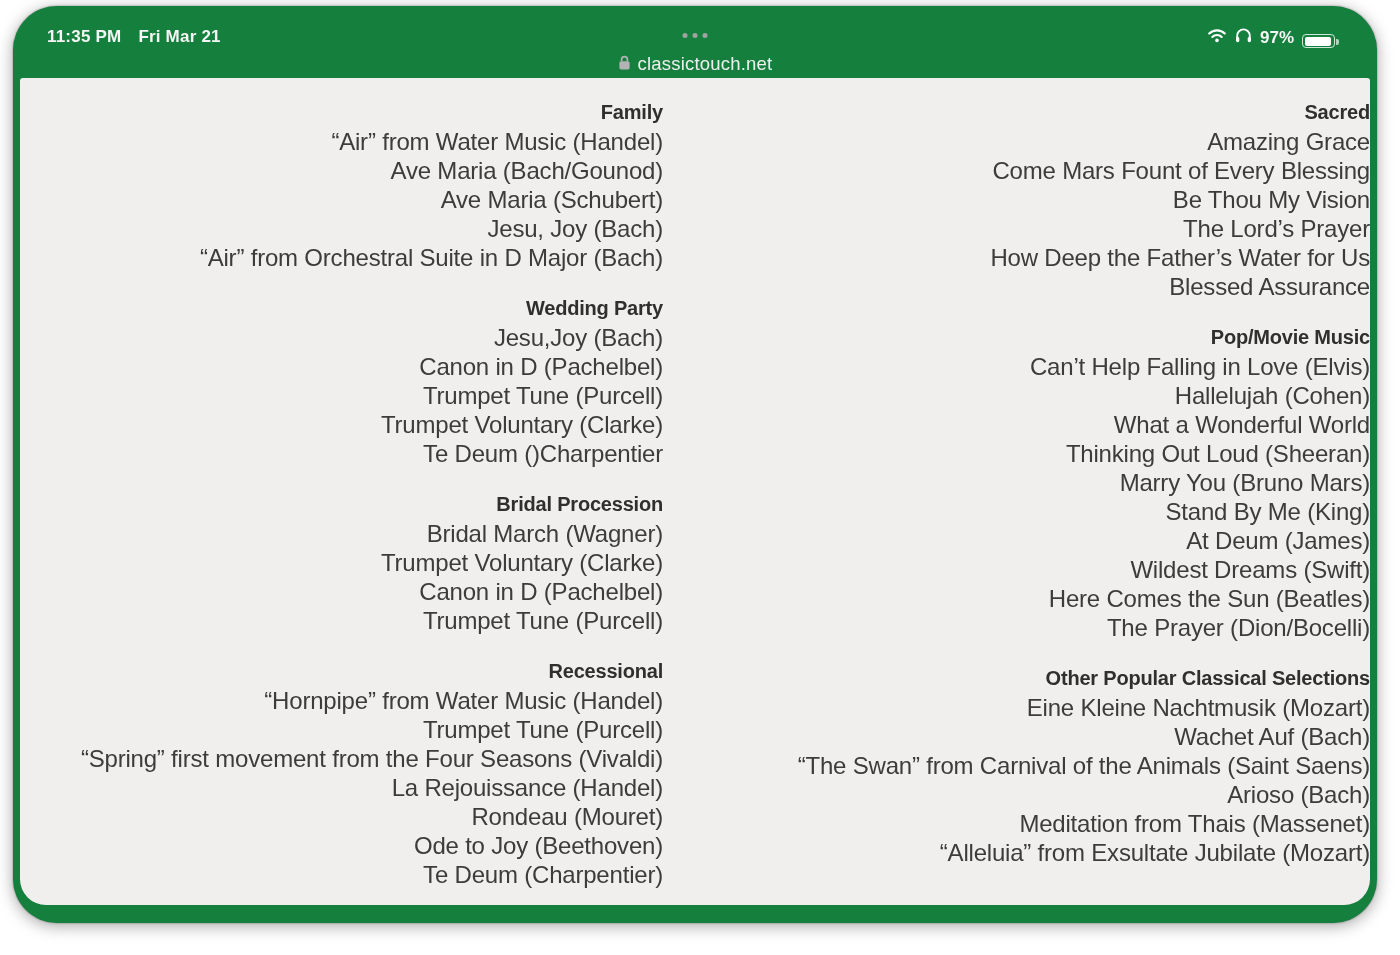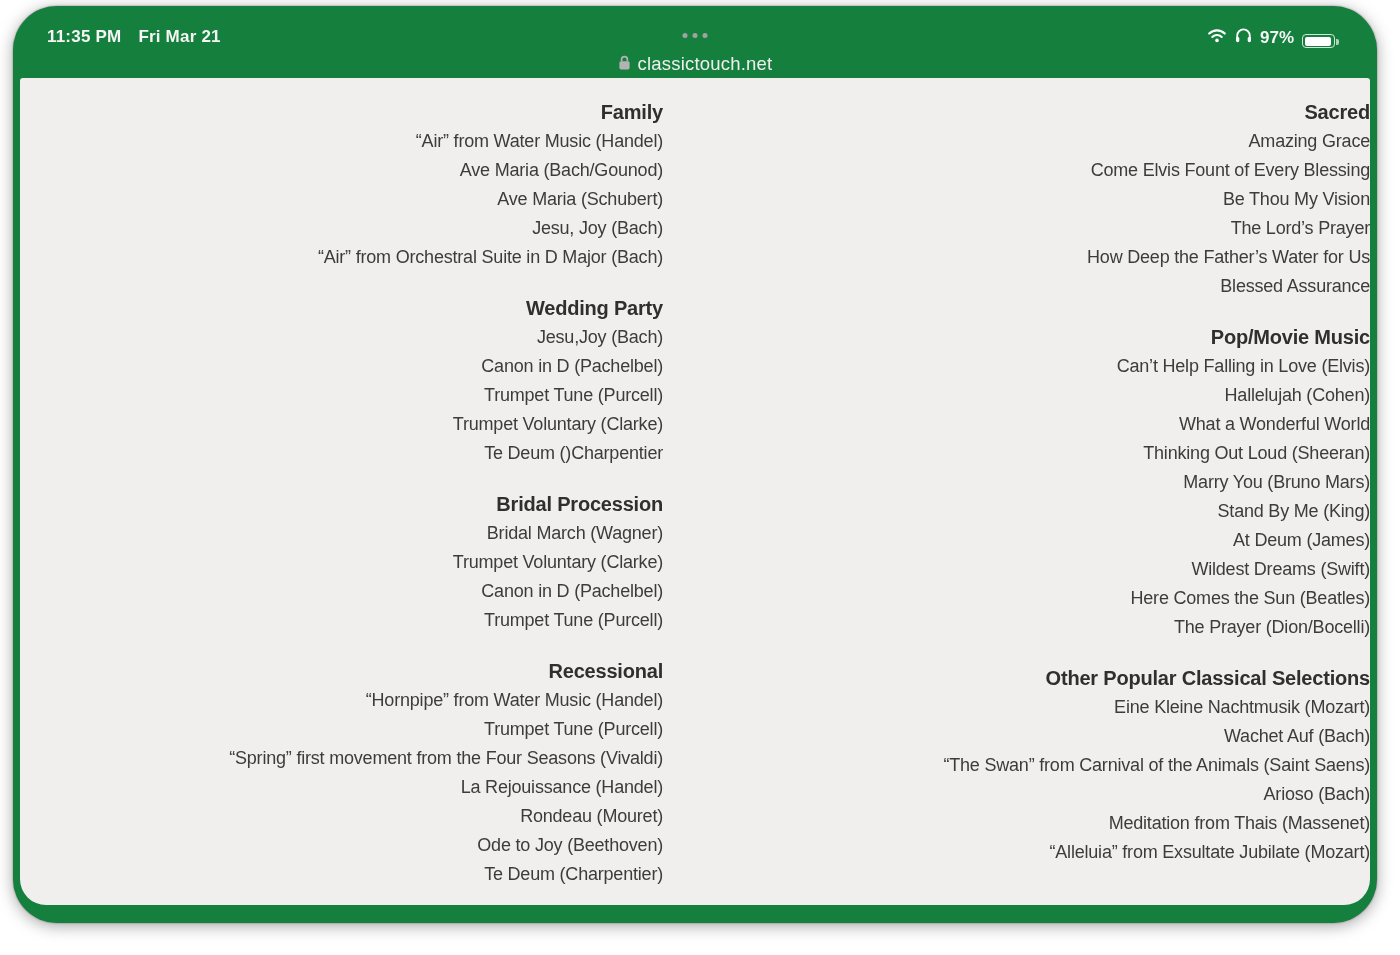--- a/index.html
+++ b/index.html
@@ -54,21 +54,21 @@
   }
   .cols { display:flex; padding:20px 0 0 20px; }
   .col-left  { width:623px; flex:0 0 623px; }
   .col-right { flex:1; }
   .section { margin:0 0 22px 0; }
   .section h2 {
     margin:0; font-size:20px; line-height:29px; font-weight:700;
     color:#2f2f2f; letter-spacing:-0.2px;
   }
   .section p.item {
-    margin:0; font-size:18px; line-height:29px; font-weight:400;
+    margin:0; font-size:24px; line-height:29px; font-weight:400;
     color:#3c3c3c; letter-spacing:-0.2px;
   }
 </style>
 </head>
 <body>
 
 <div class="device">
 
   <div class="status-row">
     <div class="status-left">
@@ -147,21 +147,21 @@
             <p class="item">La Rejouissance (Handel)</p>
             <p class="item">Rondeau (Mouret)</p>
             <p class="item">Ode to Joy (Beethoven)</p>
             <p class="item">Te Deum (Charpentier)</p>
           </div>
         </div>
       <div class="col-right">
           <div class="section">
             <h2>Sacred</h2>
             <p class="item">Amazing Grace</p>
-            <p class="item">Come Elvis Fount of Every Blessing</p>
+            <p class="item">Come Mars Fount of Every Blessing</p>
             <p class="item">Be Thou My Vision</p>
             <p class="item">The Lord’s Prayer</p>
             <p class="item">How Deep the Father’s Water for Us</p>
             <p class="item">Blessed Assurance</p>
           </div>
           <div class="section">
             <h2>Pop/Movie Music</h2>
             <p class="item">Can’t Help Falling in Love (Elvis)</p>
             <p class="item">Hallelujah (Cohen)</p>
             <p class="item">What a Wonderful World</p>

